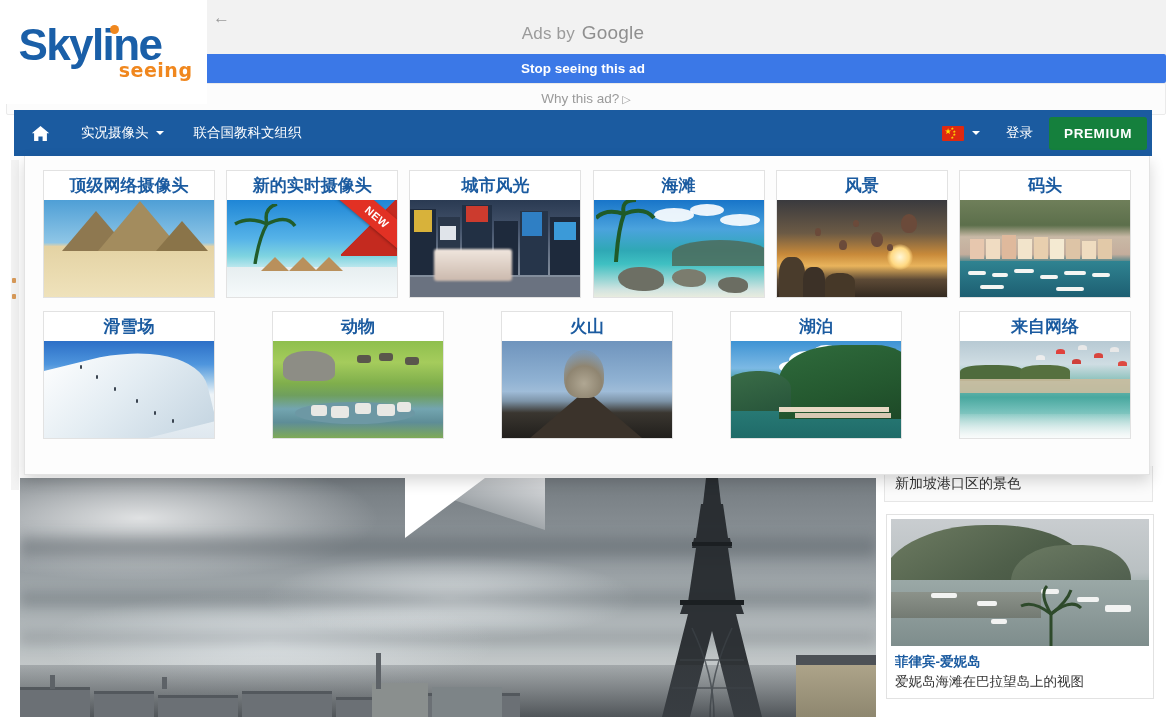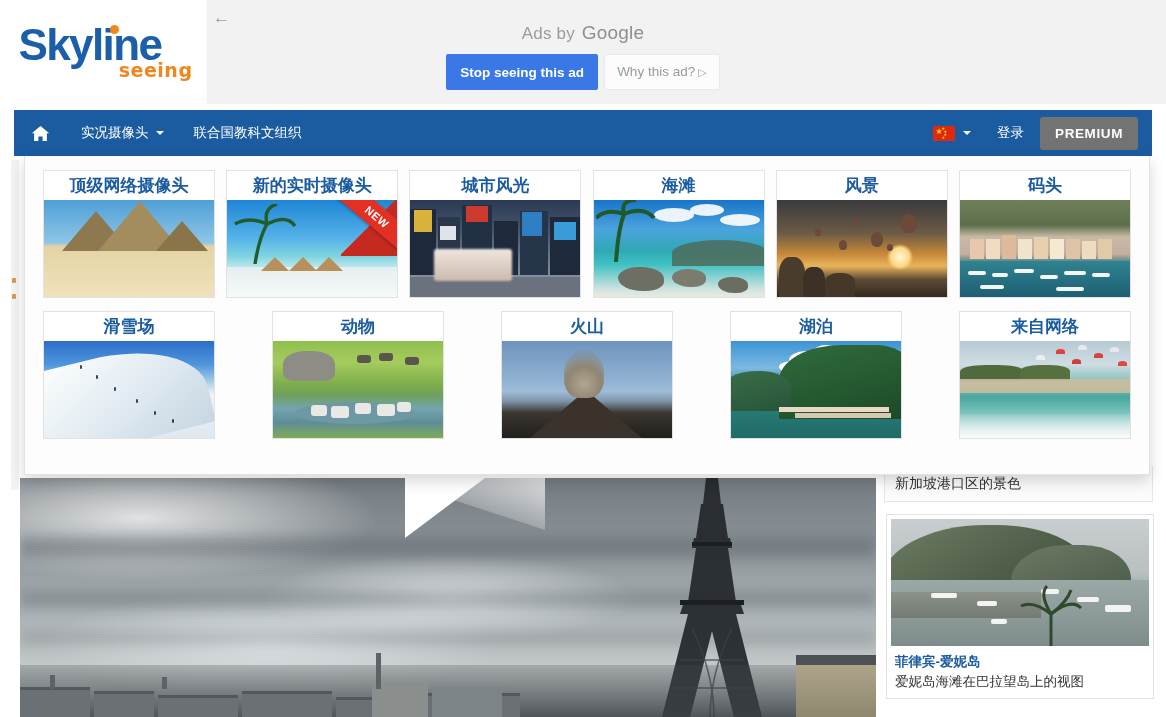--- a/index.html
+++ b/index.html
@@ -27,31 +27,31 @@
     cursor: pointer; user-select: none;
   }
   .ad-by {
     position: absolute; left: 0; right: 0; top: 22px;
     text-align: center; font-size: 17px; color: #9b9b9b;
     letter-spacing: .2px;
   }
   .ad-by .g { color: #8f8f8f; font-size: 19px; font-weight: 500; margin-left: 2px;}
   .ad-btns {
     position: absolute; left: 0; right: 0; top: 54px;
-    display: flex; justify-content: center; align-items: stretch; gap: 0;
+    display: flex; justify-content: center; align-items: stretch; gap: 0; flex-direction: column;
   }
   .ad-btn-stop {
     background: #3b78e7; color: #fff; font-size: 13.5px; font-weight: bold;
     padding: 7px 14px; border: none; border-radius: 2px; cursor: pointer;
     white-space: nowrap; line-height: 15px;
   }
   .ad-btn-why {
     background: #fcfcfc; color: #9a9a9a; font-size: 13.5px;
     padding: 7px 12px; border: 1px solid #eaeaea; border-radius: 2px;
-    margin-left: 6px; cursor: pointer; white-space: nowrap; line-height: 20px; text-align: right;
+    margin-left: 6px; cursor: pointer; white-space: nowrap; line-height: 15px;
   }
   .ad-btn-why .play { font-size: 11px; margin-left: 3px; }
 
   
   .logo-wrap {
     position: absolute; left: 0; top: 0; width: 207px; height: 104px;
     background: #fff; display: flex; align-items: center; justify-content: center;
   }
   .logo {
     position: relative; width: 176px; text-align: left; margin-left: 6px;
@@ -112,23 +112,23 @@
   .flag-caret {
     margin-left: 8px;
     border-left: 4px solid transparent; border-right: 4px solid transparent;
     border-top: 4px solid #fff;
   }
   .login-link {
     color: #fff; font-size: 13.5px; padding: 0 16px; cursor: pointer;
     white-space: nowrap;
   }
   .premium-btn {
-    background: #737373; color: #fff; font-size: 13.5px; font-weight: bold;
+    background: #15803d; color: #fff; font-size: 13.5px; font-weight: bold;
     letter-spacing: .6px; padding: 9px 15px; border: none; border-radius: 3px;
-    cursor: pointer; margin-right: 14px; font-family: inherit;
+    cursor: pointer; margin-right: 5px; font-family: inherit;
   }
 
   
   .bg-left-strip {
     position: absolute; left: 11px; top: 160px; width: 8px; height: 330px;
     background: #f3f3f3;
   }
   .bg-left-dots { position: absolute; left: 12px; top: 278px; }
   .bg-left-dots i {
     display: block; width: 4px; height: 5px; background: #d89a59;

